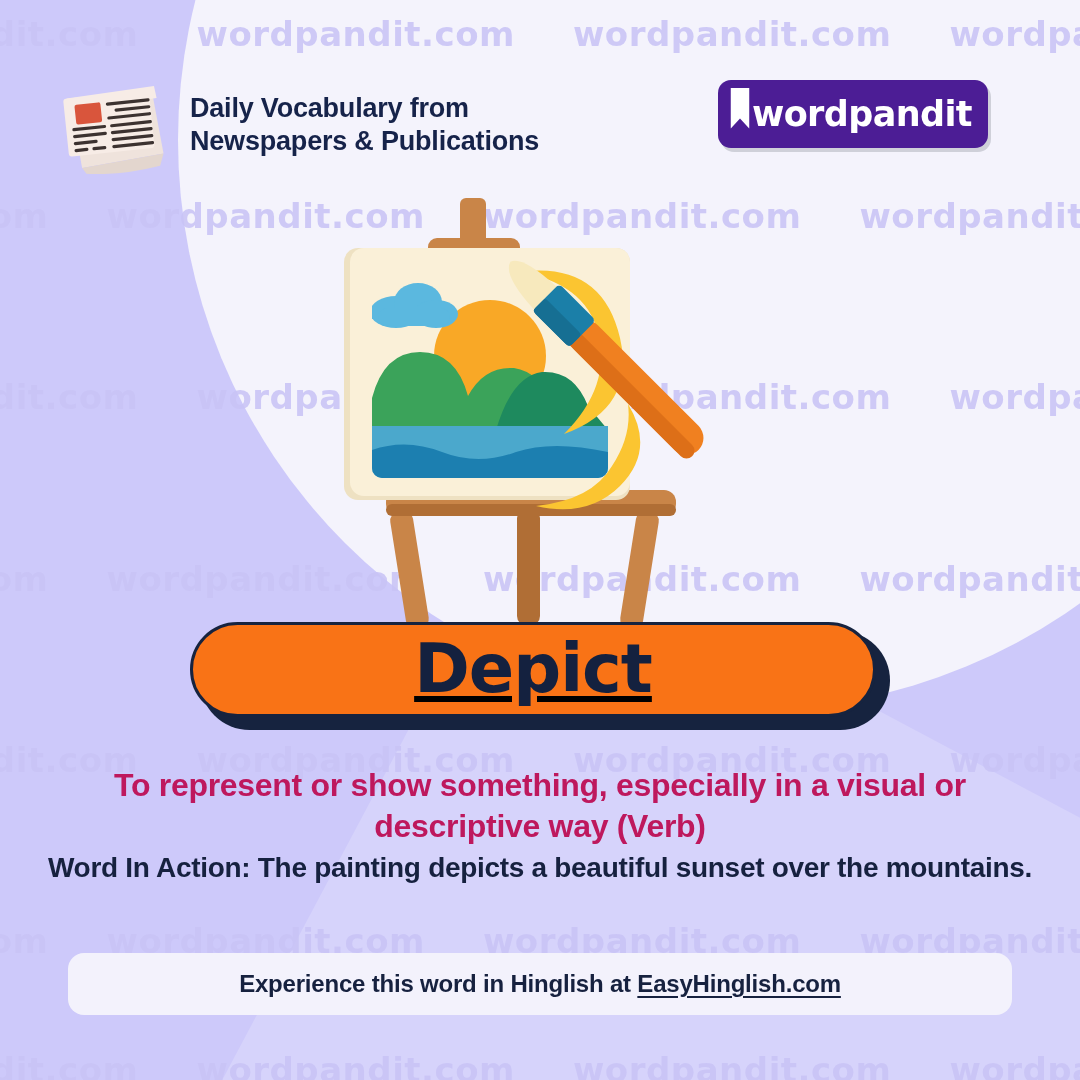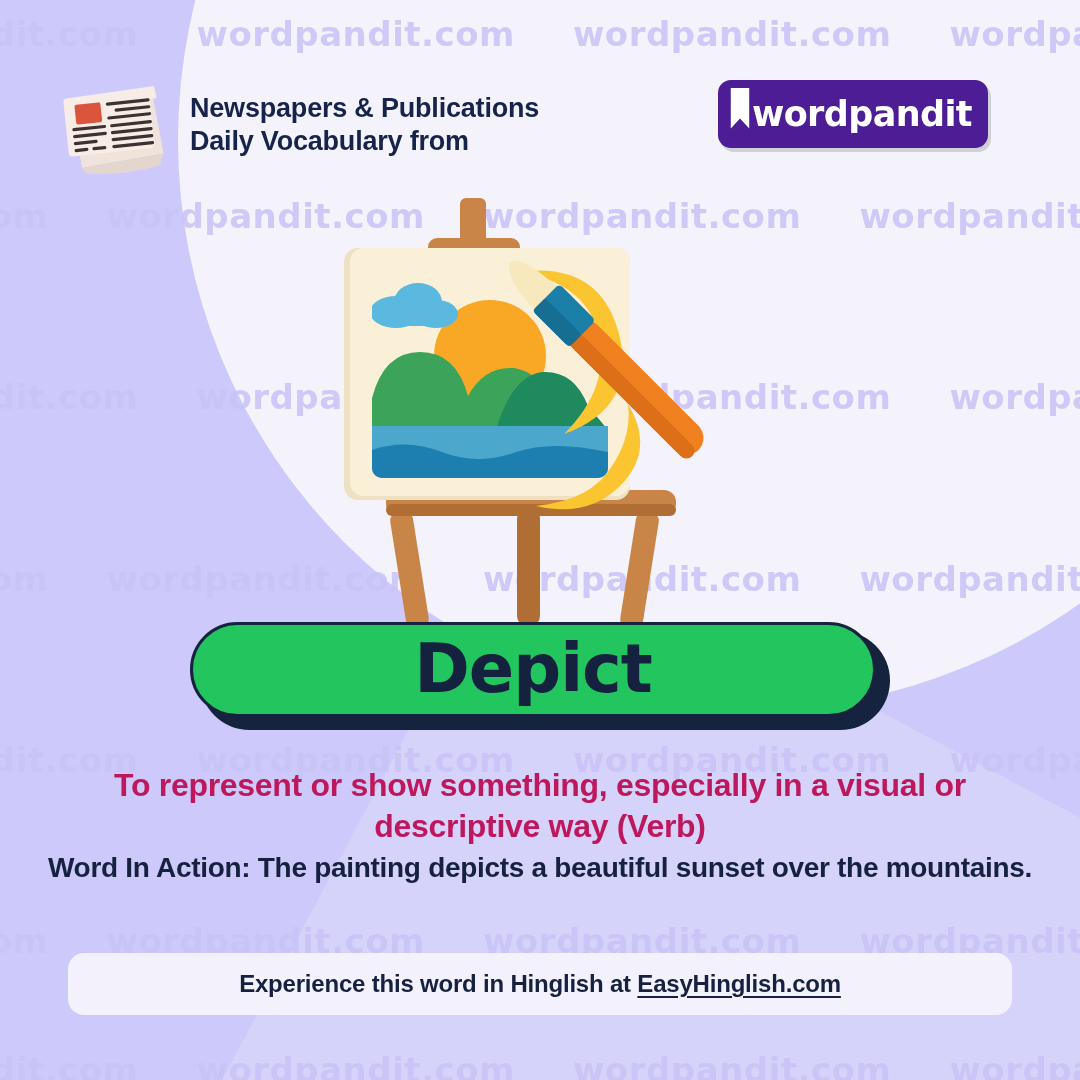--- a/index.html
+++ b/index.html
@@ -145,27 +145,28 @@
     height: 99px;
     background: #16233f;
     border-radius: 52px;
   }
   .word-pill {
     position: absolute;
     left: 0;
     top: 0;
     width: 686px;
     height: 95px;
-    background: #22c55e;
+    background: #f97316;
     border: 3px solid #16233f;
     border-radius: 52px;
     display: flex;
     align-items: center;
     justify-content: center;
     box-sizing: border-box;
+    text-decoration: underline;
   }
   .word-text {
     color: #14213f;
     font-size: 67px;
     font-weight: 700;
     letter-spacing: -1px;
     font-family: "DejaVu Sans", sans-serif;
     line-height: 1;
   }
 
@@ -264,22 +265,22 @@
             <rect x="52" y="60" width="42" height="3.2" rx="1.6"></rect>
             <rect x="14" y="67" width="14" height="3.2" rx="1.6"></rect>
             <rect x="32" y="67" width="14" height="3.2" rx="1.6"></rect>
             <rect x="52" y="67" width="42" height="3.2" rx="1.6"></rect>
           </g>
         </g>
       </svg>
     </div>
 
     <div class="header-title">
+      <div>Daily Vocabulary from</div>
       <div>Newspapers &amp; Publications</div>
-      <div>Daily Vocabulary from</div>
     </div>
 
     <div class="logo-badge">
       <span class="logo-bookmark">
         <svg viewBox="0 0 26 52" width="24" height="50">
           <path d="M3 0 h20 v44 l-10 -11 l-10 11 z" fill="#ffffff"></path>
         </svg>
       </span>
       <span class="logo-text">wordpandit</span>
     </div>

